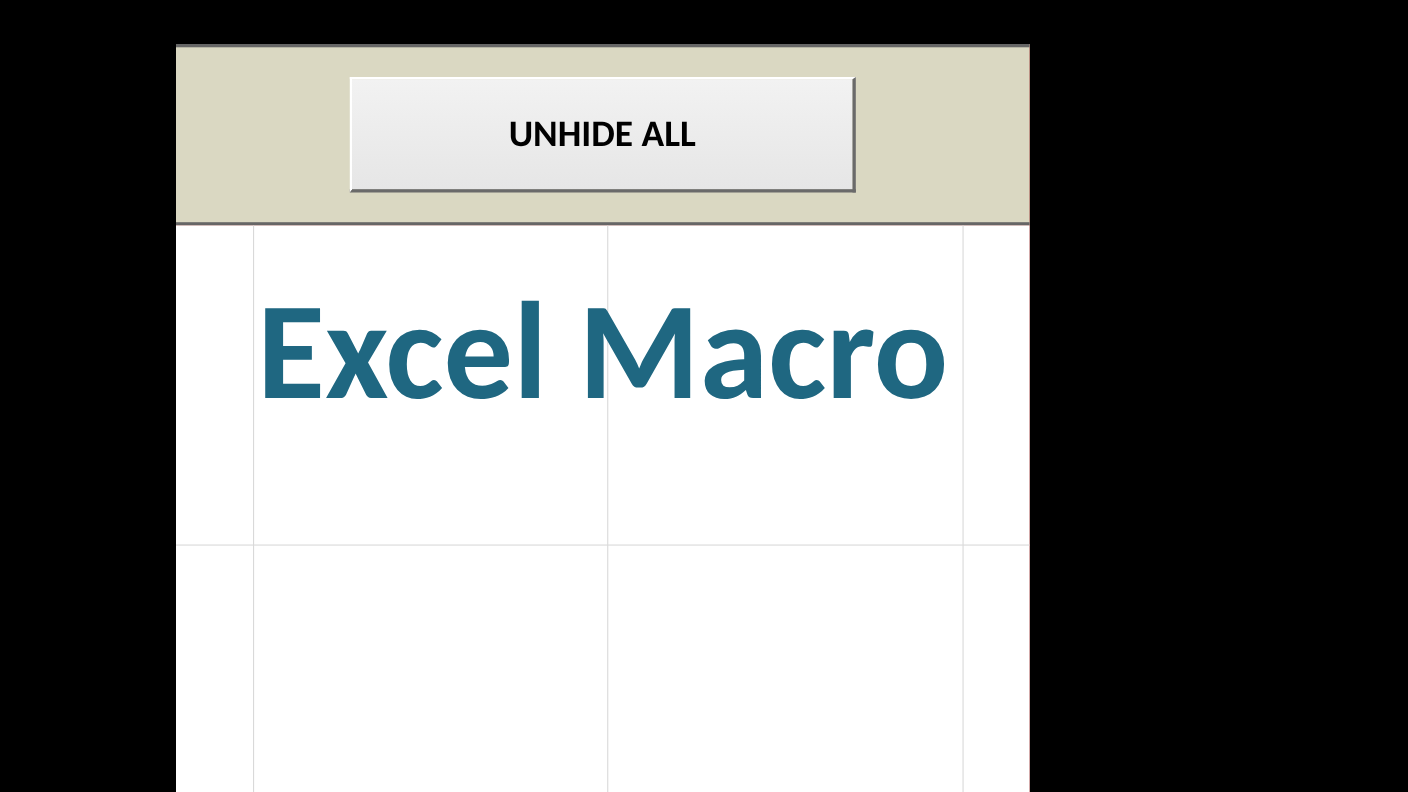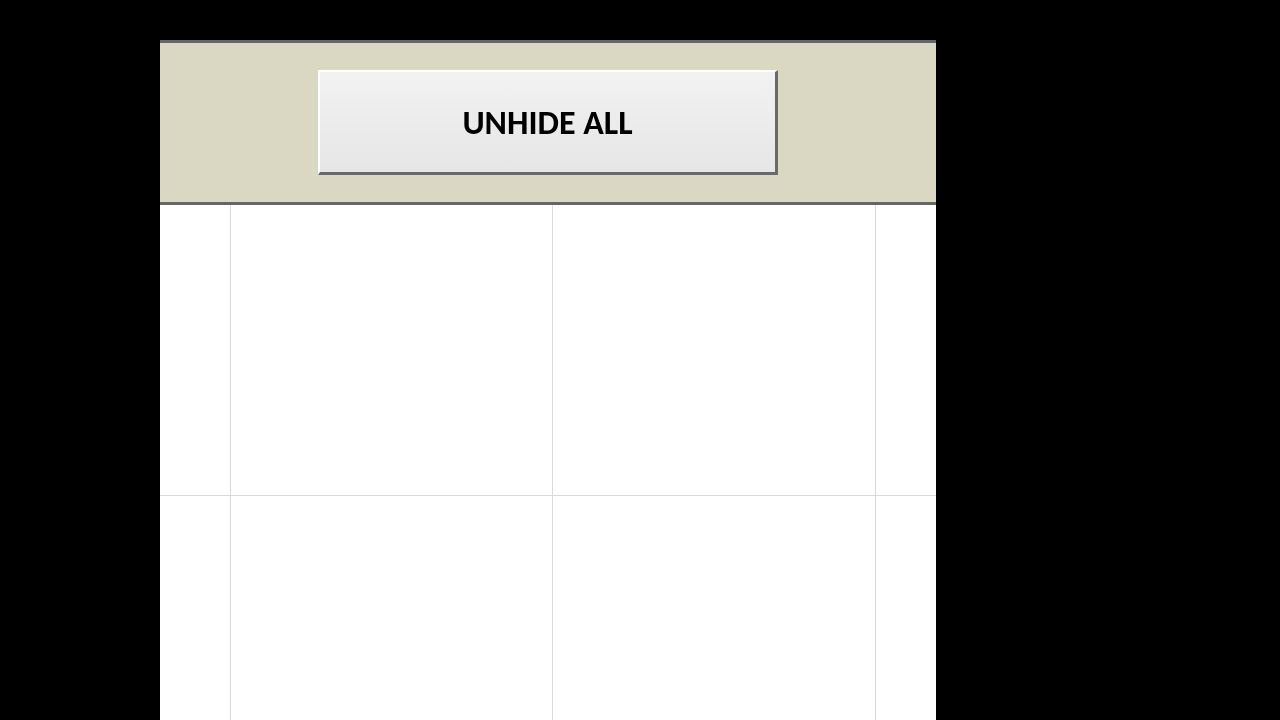--- a/index.html
+++ b/index.html
@@ -108,19 +108,19 @@
   </div>
 
   <div class="grid-area">
     <div class="vline v1"></div>
     <div class="vline v2"></div>
     <div class="vline v3"></div>
     <div class="hline h1"></div>
     <div class="hline h2"></div>
 
     <div class="title-text">
-      <br>
+      <span>Excel Macro</span><br>
     </div>
   </div>
 
 </div>
 
 <div class="right-bar"></div>
 
 </body></html>

